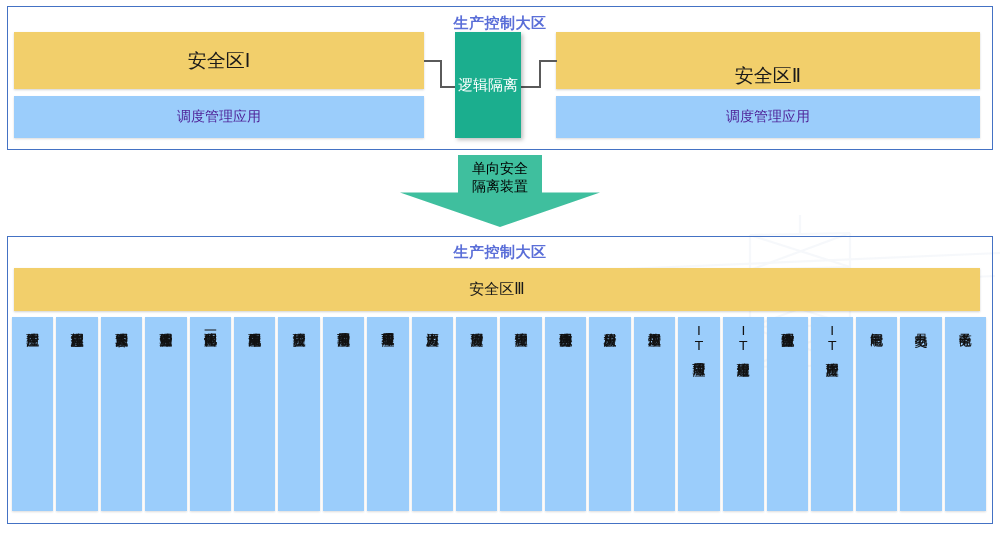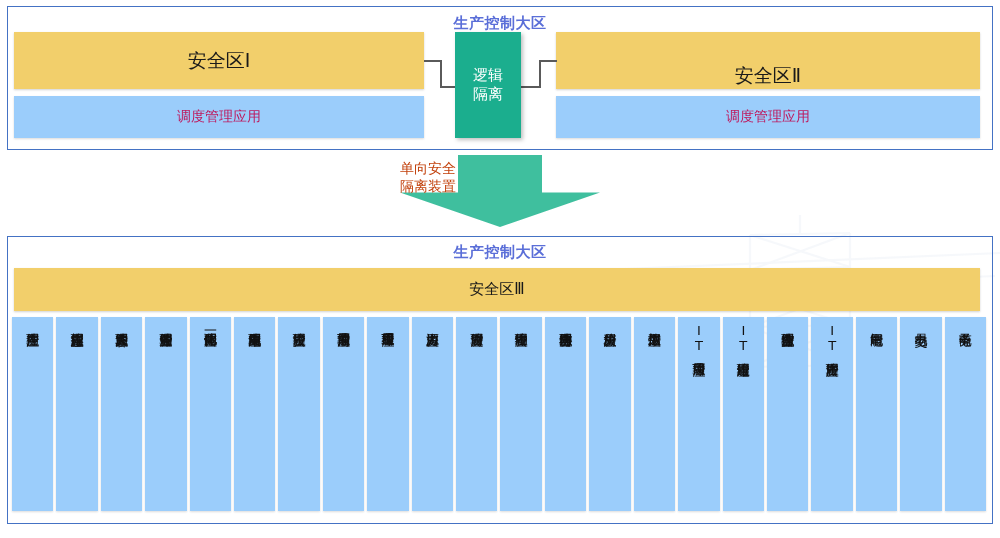--- a/index.html
+++ b/index.html
@@ -37,53 +37,53 @@
     position:absolute;box-sizing:border-box;
     background:#F2CF6B;
     display:flex;align-items:center;justify-content:center;
     color:#1a1a1a;font-size:19px;
     box-shadow:0 1px 2px rgba(0,0,0,.18);
   }
   .app-box{
     position:absolute;box-sizing:border-box;
     background:#9BCDFB;
     display:flex;align-items:center;justify-content:center;
-    color:#be185d;font-size:14px;
+    color:#4c1d95;font-size:14px;
     box-shadow:0 1px 2px rgba(0,0,0,.15);
   }
   #zone1{left:14px;top:32px;width:410px;height:57px;}
   #app1{left:14px;top:96px;width:410px;height:42px;}
   #zone2{left:556px;top:32px;width:424px;height:57px;align-items:flex-end;}
   #app2{left:556px;top:96px;width:424px;height:42px;}
 
   #isolation{
     position:absolute;left:455px;top:32px;width:66px;height:106px;
     background:#1BAE8E;color:#ffffff;
-    display:flex;flex-direction:column;align-items:center;justify-content:center;
+    display:flex;flex-direction:row;align-items:center;justify-content:center;
     font-size:15px;line-height:1.25;font-weight:normal;
     box-shadow:2px 2px 4px rgba(0,0,0,.25);
     box-sizing:border-box;
   }
 
   
   .connector{position:absolute;}
   .conn-seg{position:absolute;background:#5a5a5a;}
 
   
   #arrow-wrap{position:absolute;left:400px;top:155px;width:200px;height:72px;}
   #arrow-shape{
     position:absolute;left:0;top:0;width:200px;height:72px;
     background:#3FBF9E;
     -webkit-clip-path:polygon(29% 0,71% 0,71% 52%,100% 52%,50% 100%,0 52%,29% 52%);
     clip-path:polygon(29% 0,71% 0,71% 52%,100% 52%,50% 100%,0 52%,29% 52%);
     filter:drop-shadow(2px 2px 3px rgba(0,0,0,.22));
   }
   #arrow-label{
     position:absolute;left:0;top:5px;width:200px;
-    text-align:left;color:#c2410c;font-size:14px;line-height:1.25;
+    text-align:center;color:#000000;font-size:14px;line-height:1.25;
     z-index:3;
   }
 
   
   #bottom-panel{left:7px;top:236px;width:986px;height:288px;}
   #bottom-title{top:6px;}
 
   #zone3{
     position:absolute;left:14px;top:268px;width:966px;height:43px;
     background:#F2CF6B;color:#1a1a1a;font-size:15px;

